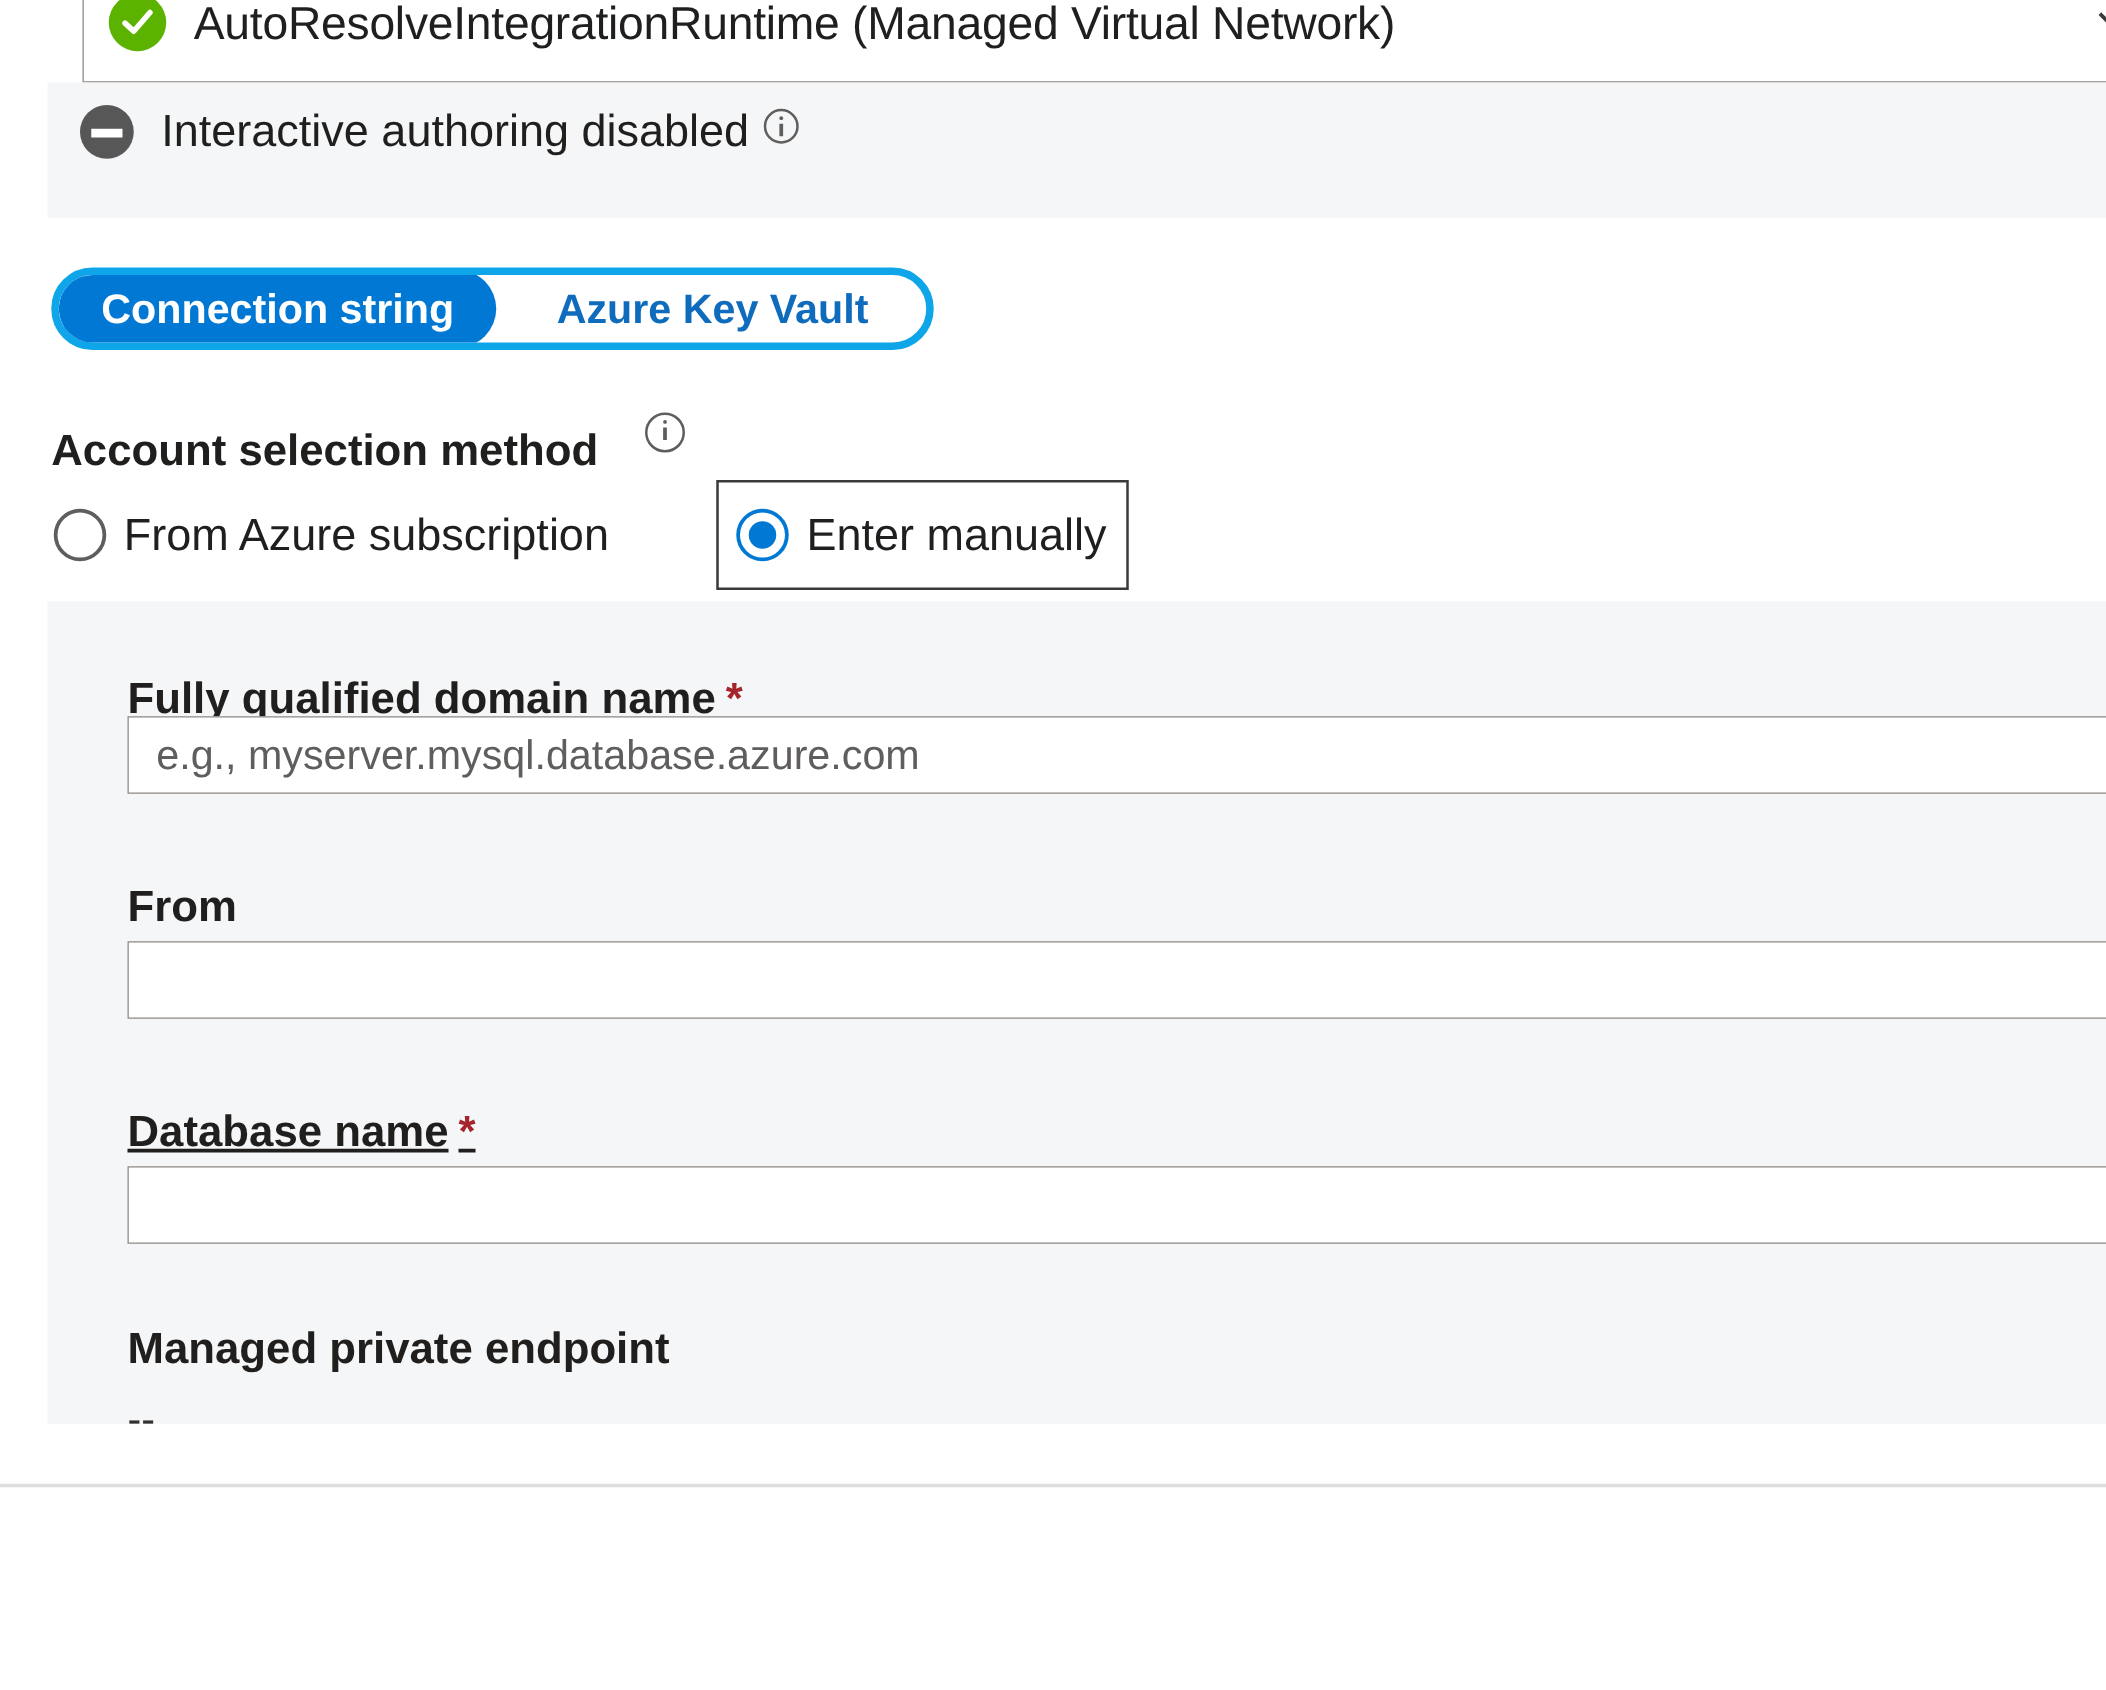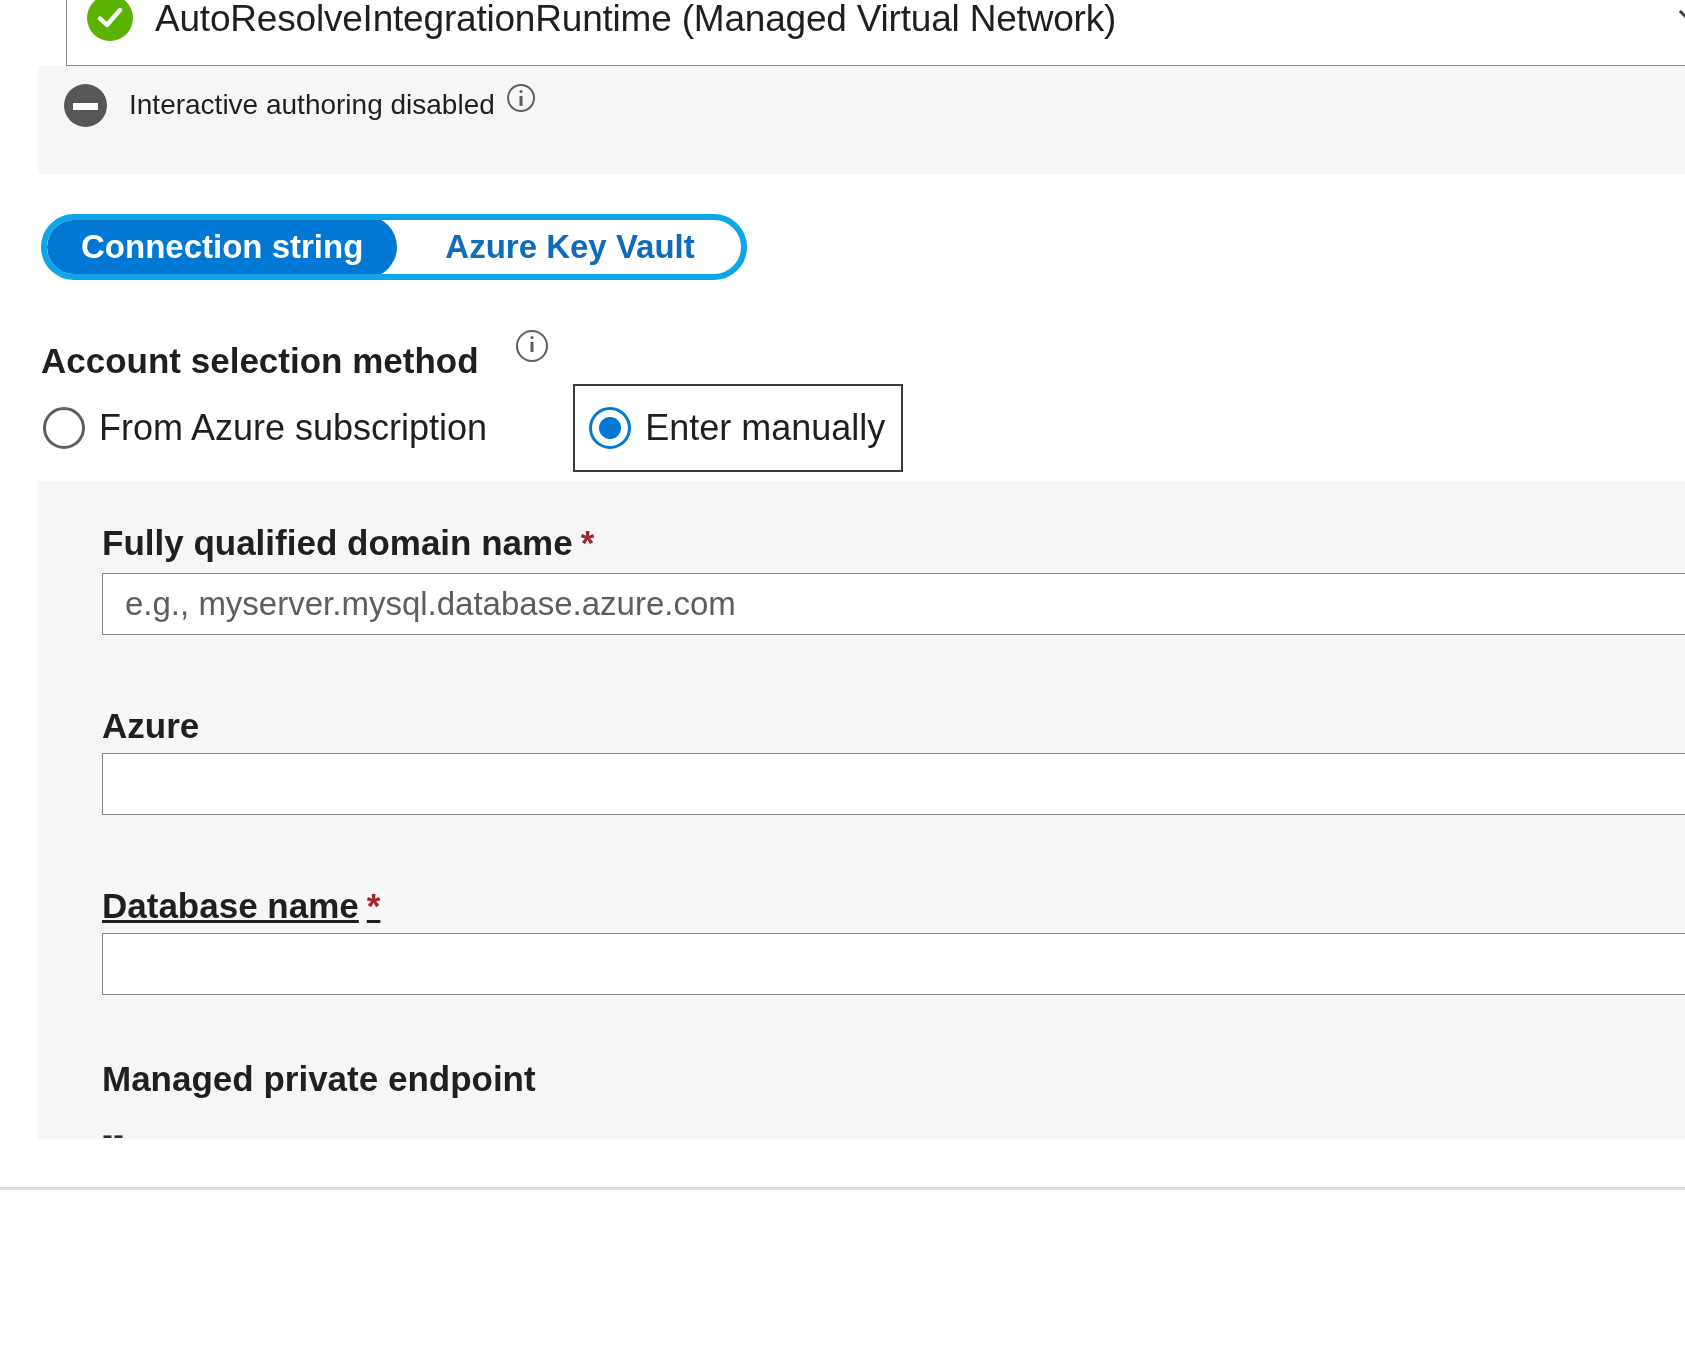--- a/index.html
+++ b/index.html
@@ -92,21 +92,21 @@
   .ia-minus::after {
     content: "";
     position: absolute;
     left: 9px;
     top: 18.5px;
     width: 25px;
     height: 7px;
     background: #ffffff;
   }
   .ia-text {
-    font-size: 28px;
+    font-size: 36px;
     color: #201f1e;
     line-height: 1.18;
     white-space: nowrap;
   }
   .info-circle {
     display: inline-block;
     width: 28px;
     height: 28px;
     border: 2px solid #605e5c;
     border-radius: 50%;
@@ -358,27 +358,27 @@
     </div>
     <span class="radio-spacer"></span>
     <div class="radio-item focused">
       <span class="radio-outer checked"></span>
       <span class="radio-text">Enter manually</span>
     </div>
   </div>
 
   <div class="form-body">
 
-    <div class="field-label" style="left:64px; top:44px;">
+    <div class="field-label" style="left:64px; top:60px;">
       <span>Fully qualified domain name</span><span class="req-star">*</span>
     </div>
     <input class="text-input" style="top: 92px;" type="text" placeholder="e.g., myserver.mysql.database.azure.com">
 
     <div class="field-label" style="left:64px; top:227px;">
-      <span>Azure</span>
+      <span>From</span>
     </div>
     <input class="text-input" style="top: 272px;" type="text" placeholder="">
 
     <div class="field-label" style="left:64px; top:407px;text-decoration:underline;">
       <span>Database name</span><span class="req-star">*</span>
     </div>
     <input class="text-input" style="top: 452px;" type="text" placeholder="">
 
     <div class="field-label" style="left:64px; top:568px;margin-top:12px;">Managed private endpoint</div>
     <div class="mpe-value" style="left:64px; top:637px;">--</div>

